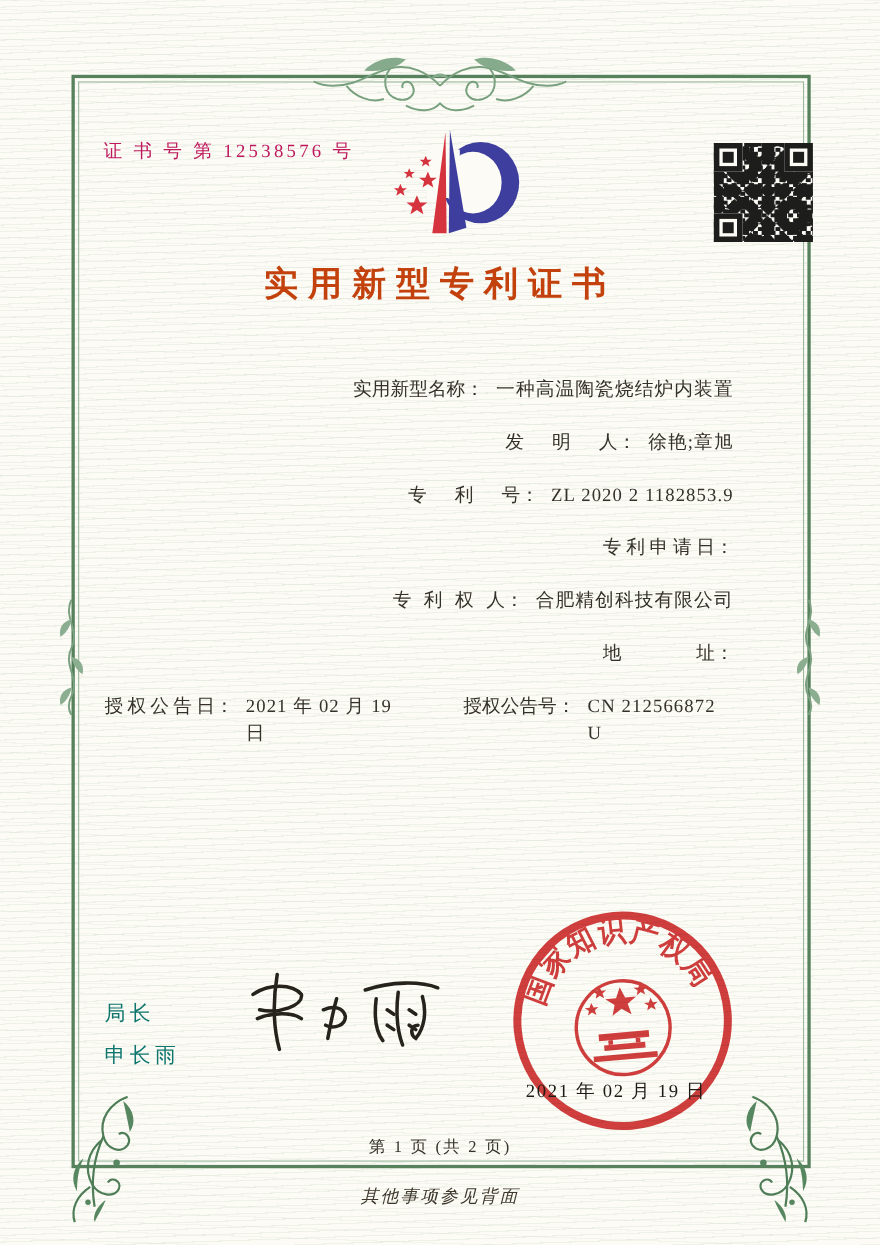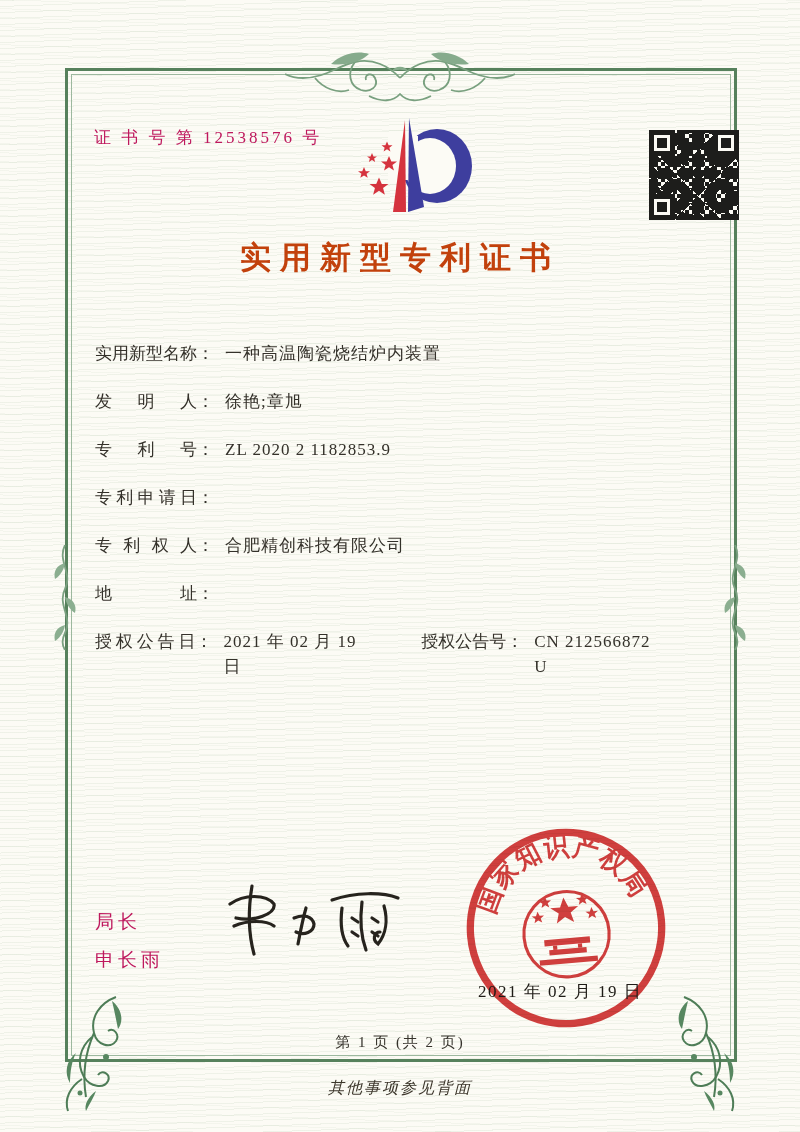--- a/index.html
+++ b/index.html
@@ -46,35 +46,35 @@
   .qr .finder::after { content:""; position:absolute; left:3px; top:3px;
         width:10px; height:10px; background:#1d1d1b; }
   .qr .tl { left:0; top:0; } .qr .tr { right:0; top:0; } .qr .bl { left:0; bottom:0; }
 
   .title { position:absolute; left:0; top:237px; width:100%; text-align:center;
            font-size:31px; font-weight:700; letter-spacing:9px; color:#c2410c; }
 
   .fields { position:absolute; left:95px; top:341px; width:572px;
             font-size:17px; color:#34312a; }
   .field-row { display:flex; align-items:flex-start; line-height:25px;
-               margin-bottom:23px; }
+               margin-bottom:23px;justify-content:flex-end; }
   .flabel { display:inline-block; width:102px; text-align:justify;
             text-align-last:justify; white-space:nowrap; }
   .fcolon { display:inline-block; }
   .fvalue { margin-left:11px; letter-spacing:1px; }
   .fvalue.addr { max-width:434px; }
   .flabel2 { margin-left:44px; white-space:nowrap; }
 
   .paragraphs { position:absolute; left:94px; top:664px; width:618px;
                 font-size:16.5px; line-height:1.86; color:#453e33;
                 font-style:italic; letter-spacing:.5px; }
   .paragraphs p { text-indent:2em; }
 
   .officer { position:absolute; left:95px; top:903px; font-size:19px;
-             letter-spacing:4px; color:#be185d; line-height:2.0; }
+             letter-spacing:4px; color:#0f766e; line-height:2.0; }
   .signature { position:absolute; left:214px; top:872px; width:205px; height:105px; }
 
   .seal { position:absolute; left:462px; top:824px; width:208px; height:208px;
           opacity:.92; mix-blend-mode:multiply; }
   .seal-date { position:absolute; left:478px; top:980px; width:190px;
                font-size:17px; letter-spacing:1.5px; color:#1e1b16; z-index:3; }
 
   .page-info { position:absolute; left:0; top:1033px; width:100%;
                text-align:center; font-size:15px; letter-spacing:2px; color:#35322b; }
   .back-note { position:absolute; left:0; top:1078px; width:100%;

